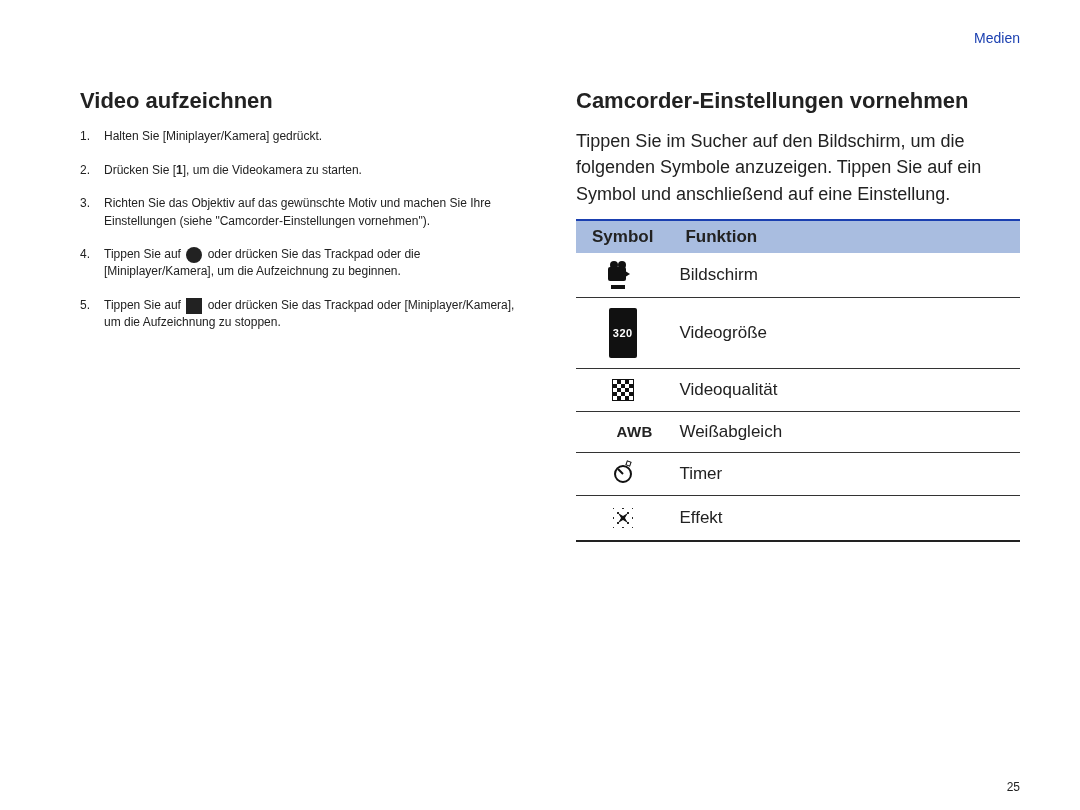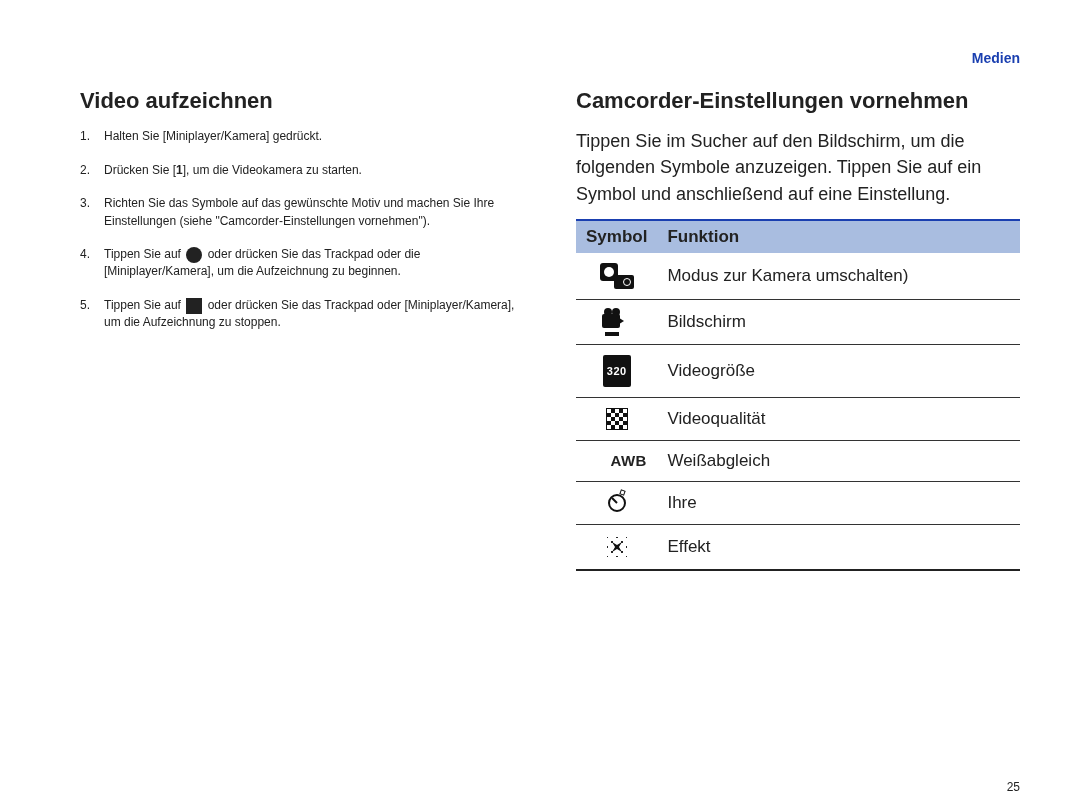--- a/index.html
+++ b/index.html
@@ -10,23 +10,22 @@
       font-family: Verdana, Geneva, sans-serif;
       color: #222;
       padding: 28px 60px 20px 80px;
       position: relative;
     }
     .header-label {
       position: absolute;
       top: 30px;
       right: 60px;
       color: #1a3fb0;
-      font-weight: bold;
+      font-weight: normal;
       font-size: 14px;
-      margin-top: 20px;
     }
     .columns {
       display: flex;
       gap: 52px;
       margin-top: 60px;
     }
     .col {
       flex: 1;
       min-width: 0;
     }
@@ -61,21 +60,21 @@
     }
     .sym-table {
       width: 100%;
       border-collapse: collapse;
       font-size: 17px;
     }
     .sym-table th {
       background: #a9bde0;
       text-align: left;
       font-weight: bold;
-      padding: 6px 10px;
+      padding: 6px 16px;
       border-top: 2px solid #1a3fb0;
       margin-left: 32px;
     }
     .sym-table td {
       padding: 10px 10px;
       border-bottom: 1px solid #333;
       vertical-align: middle;
     }
     .sym-table td.sym {
       width: 80px;
@@ -124,21 +123,21 @@
 
     .vidmode-icon { position:relative; width:30px; height:24px; }
     .vidmode-icon .body { position:absolute; left:0; top:4px; width:18px; height:14px; background:#111; border-radius:2px;}
     .vidmode-icon .lens { position:absolute; left:14px; top:6px; width:0;height:0; border-top:5px solid transparent; border-bottom:5px solid transparent; border-left:8px solid #111;}
     .vidmode-icon .reel { position:absolute; left:2px; top:-2px; width:8px; height:8px; background:#111; border-radius:50%;}
     .vidmode-icon .reel2{ position:absolute; left:10px; top:-2px; width:8px; height:8px; background:#111; border-radius:50%;}
     .vidmode-icon .base { position:absolute; left:3px; bottom:-2px; width:14px; height:4px; background:#111;}
 
     .size-box {
       display:inline-block; background:#111; color:#fff; font-weight:bold;
-      font-size:11px; padding:10px 4px; border-radius:2px; letter-spacing:0.5px;
+      font-size:11px; padding:19px 4px; border-radius:2px; letter-spacing:0.5px;
     }
 
     .quality-icon {
       width:22px; height:22px;
       background-image:
         linear-gradient(45deg,#111 25%,transparent 25%),
         linear-gradient(-45deg,#111 25%,transparent 25%),
         linear-gradient(45deg,transparent 75%,#111 75%),
         linear-gradient(-45deg,transparent 75%,#111 75%);
       background-size:8px 8px;
@@ -181,21 +180,21 @@
 
 <div class="columns">
 
   <div class="col">
     <h2>Video aufzeichnen</h2>
     <ol class="steps">
       <li>Halten Sie [Miniplayer/Kamera] gedrückt.</li>
       <li>
         <span>Drücken Sie [<b>1</b>], um die Videokamera zu starten.</span>
       </li>
-      <li>Richten Sie das Symbole auf das gewünschte Motiv und machen Sie Ihre Einstellungen (siehe "Camcorder-Einstellungen vornehmen").</li>
+      <li>Richten Sie das Objektiv auf das gewünschte Motiv und machen Sie Ihre Einstellungen (siehe "Camcorder-Einstellungen vornehmen").</li>
       <li>
         <span>Tippen Sie auf </span>
         <span class="inline-icon circ-icon"></span>
         <span> oder drücken Sie das Trackpad oder die [Miniplayer/Kamera], um die Aufzeichnung zu beginnen.</span>
       </li>
       <li>
         <span>Tippen Sie auf </span>
         <span class="inline-icon square-icon"></span>
         <span> oder drücken Sie das Trackpad oder [Miniplayer/Kamera], um die Aufzeichnung zu stoppen.</span>
       </li>
@@ -209,26 +208,20 @@
     <table class="sym-table">
       <thead>
         <tr>
           <th>Symbol</th>
           <th>Funktion</th>
         </tr>
       </thead>
       <tbody>
         <tr>
           <td class="sym">
-            <span class="icon-wrap mode-icon"><span class="gear"></span><span class="cam"></span></span>
-          </td>
-          <td>Modus zur Kamera umschalten)</td>
-        </tr>
-        <tr>
-          <td class="sym">
             <span class="icon-wrap vidmode-icon"><span class="reel"></span><span class="reel2"></span><span class="body"></span><span class="lens"></span><span class="base"></span></span>
           </td>
           <td>Bildschirm</td>
         </tr>
         <tr>
           <td class="sym">
             <span class="size-box">320</span>
           </td>
           <td>Videogröße</td>
         </tr>
@@ -241,21 +234,21 @@
         <tr>
           <td class="sym">
             <span class="awb-text">AWB</span>
           </td>
           <td>Weißabgleich</td>
         </tr>
         <tr>
           <td class="sym">
             <span class="icon-wrap timer-icon"><span class="face"></span><span class="hand"></span><span class="btn"></span></span>
           </td>
-          <td>Ihre</td>
+          <td>Timer</td>
         </tr>
         <tr class="last">
           <td class="sym">
             <span class="icon-wrap effect-icon"></span>
           </td>
           <td>Effekt</td>
         </tr>
       </tbody>
     </table>
   </div>

